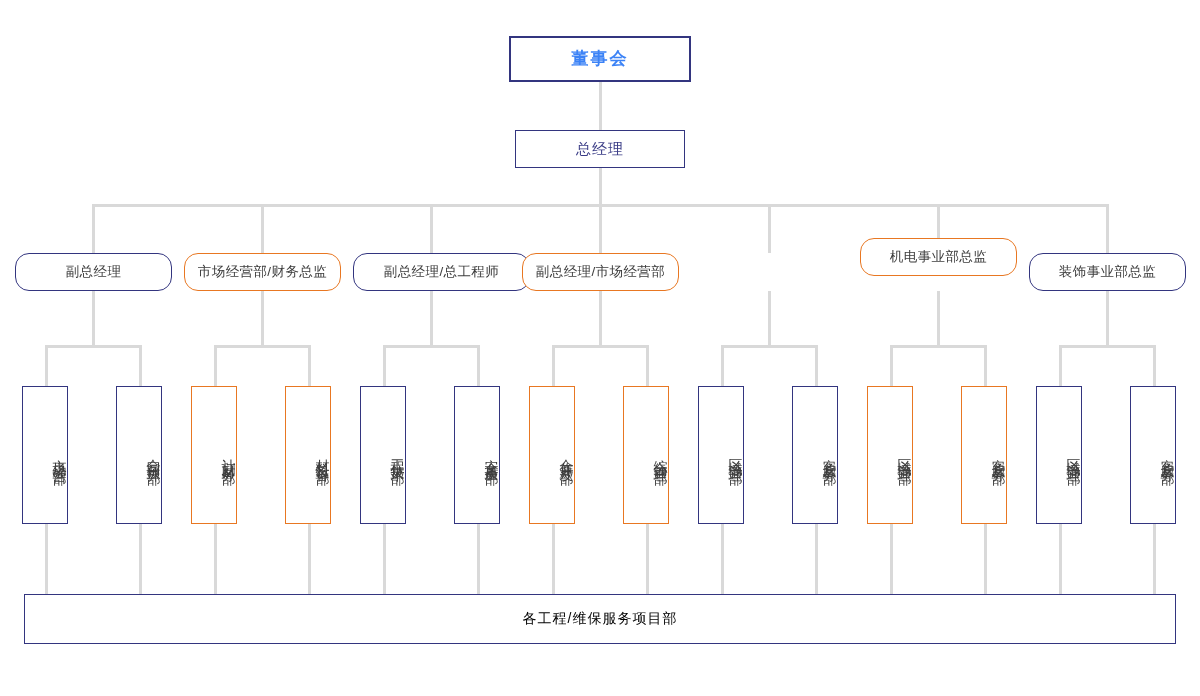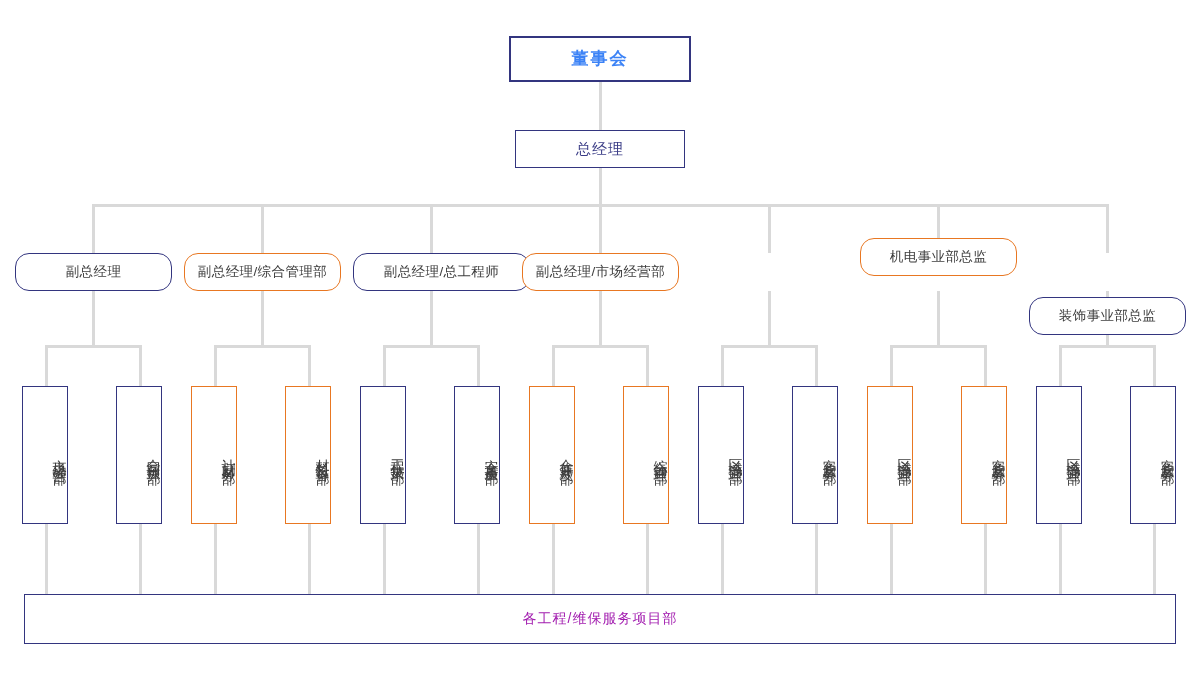--- a/index.html
+++ b/index.html
@@ -79,21 +79,21 @@
     padding-top: 14px;
     padding-bottom: 14px;
     align-items: flex-start;
     justify-content: center;
   }
 
   
   .node.bottombar {
     font-size: 14px;
     letter-spacing: 1px;
-    color: #a21caf;
+    color: #000000;
   }
 </style>
 </head>
 <body>
 
 <div id="org-chart">
 
   <div class="conn v" style="left:598.5px; top:82px; height:48px;"></div>
 
   <div class="conn v" style="left:598.5px; top:168px; height:36px;"></div>
@@ -152,25 +152,25 @@
   <div class="conn v" style="left:890px;  top:524px; height:70px;"></div>
   <div class="conn v" style="left:984px;  top:524px; height:70px;"></div>
   <div class="conn v" style="left:1059px; top:524px; height:70px;"></div>
   <div class="conn v" style="left:1153px; top:524px; height:70px;"></div>
 
   <div class="node board navy" style="left:509px; top:36px; width:182px; height:46px;">董事会</div>
 
   <div class="node gm navy" style="left:515px; top:130px; width:170px; height:38px;">总经理</div>
 
   <div class="node exec navy" style="left:15px;    top:253px; width:157px; height:38px;">副总经理</div>
-  <div class="node exec orange" style="left:184px;   top:253px; width:157px; height:38px;">副总经理/综合管理部</div>
+  <div class="node exec orange" style="left:184px;   top:253px; width:157px; height:38px;">市场经营部/财务总监</div>
   <div class="node exec navy" style="left:353px;   top:253px; width:177px; height:38px;">副总经理/总工程师</div>
   <div class="node exec orange" style="left:522px;   top:253px; width:157px; height:38px;">副总经理/市场经营部</div>
   <div class="node exec orange" style="left:860px;   top:238px; width:157px; height:38px;">机电事业部总监</div>
-  <div class="node exec navy" style="left:1029px; top:253px; width:157px; height:38px;margin-top:44px;">装饰事业部总监</div>
+  <div class="node exec navy" style="left:1029px; top:253px; width:157px; height:38px;">装饰事业部总监</div>
 
   <div class="node dept navy" style="left:22px;   top:386px; width:46px; height:138px;">市场经营部</div>
   <div class="node dept navy" style="left:116px;  top:386px; width:46px; height:138px;">合同预算部</div>
   <div class="node dept orange" style="left:191px;  top:386px; width:46px; height:138px;">计划财务部</div>
   <div class="node dept orange" style="left:285px;  top:386px; width:46px; height:138px;">材料设备部</div>
   <div class="node dept navy" style="left:360px;  top:386px; width:46px; height:138px;">工程技术部</div>
   <div class="node dept navy" style="left:454px;  top:386px; width:46px; height:138px;">安全质量部</div>
   <div class="node dept orange" style="left:529px;  top:386px; width:46px; height:138px;">合作开发部</div>
   <div class="node dept orange" style="left:623px;  top:386px; width:46px; height:138px;">综合管理部</div>
   <div class="node dept navy" style="left:698px;  top:386px; width:46px; height:138px;">区域管理部</div>

